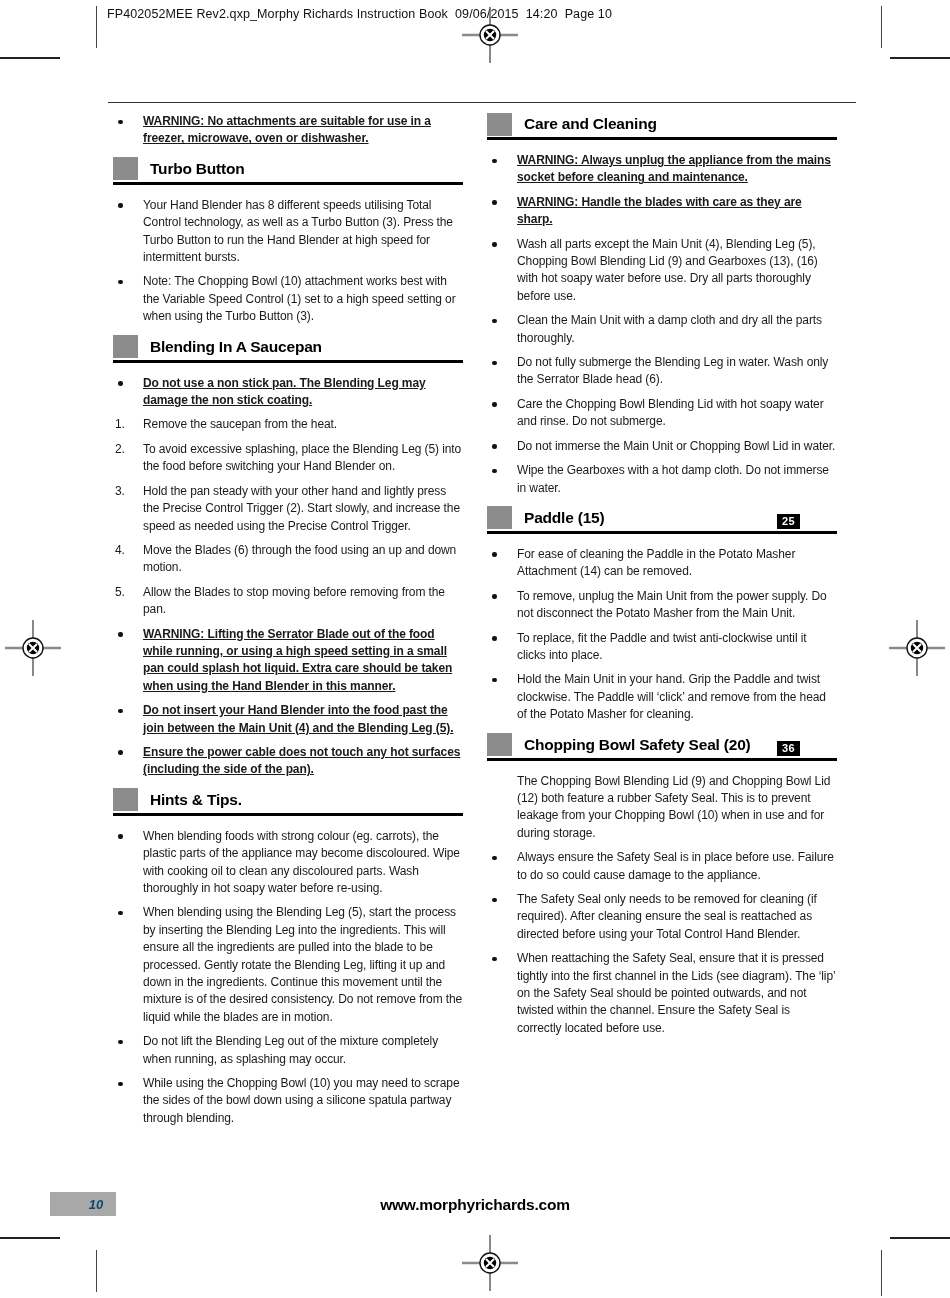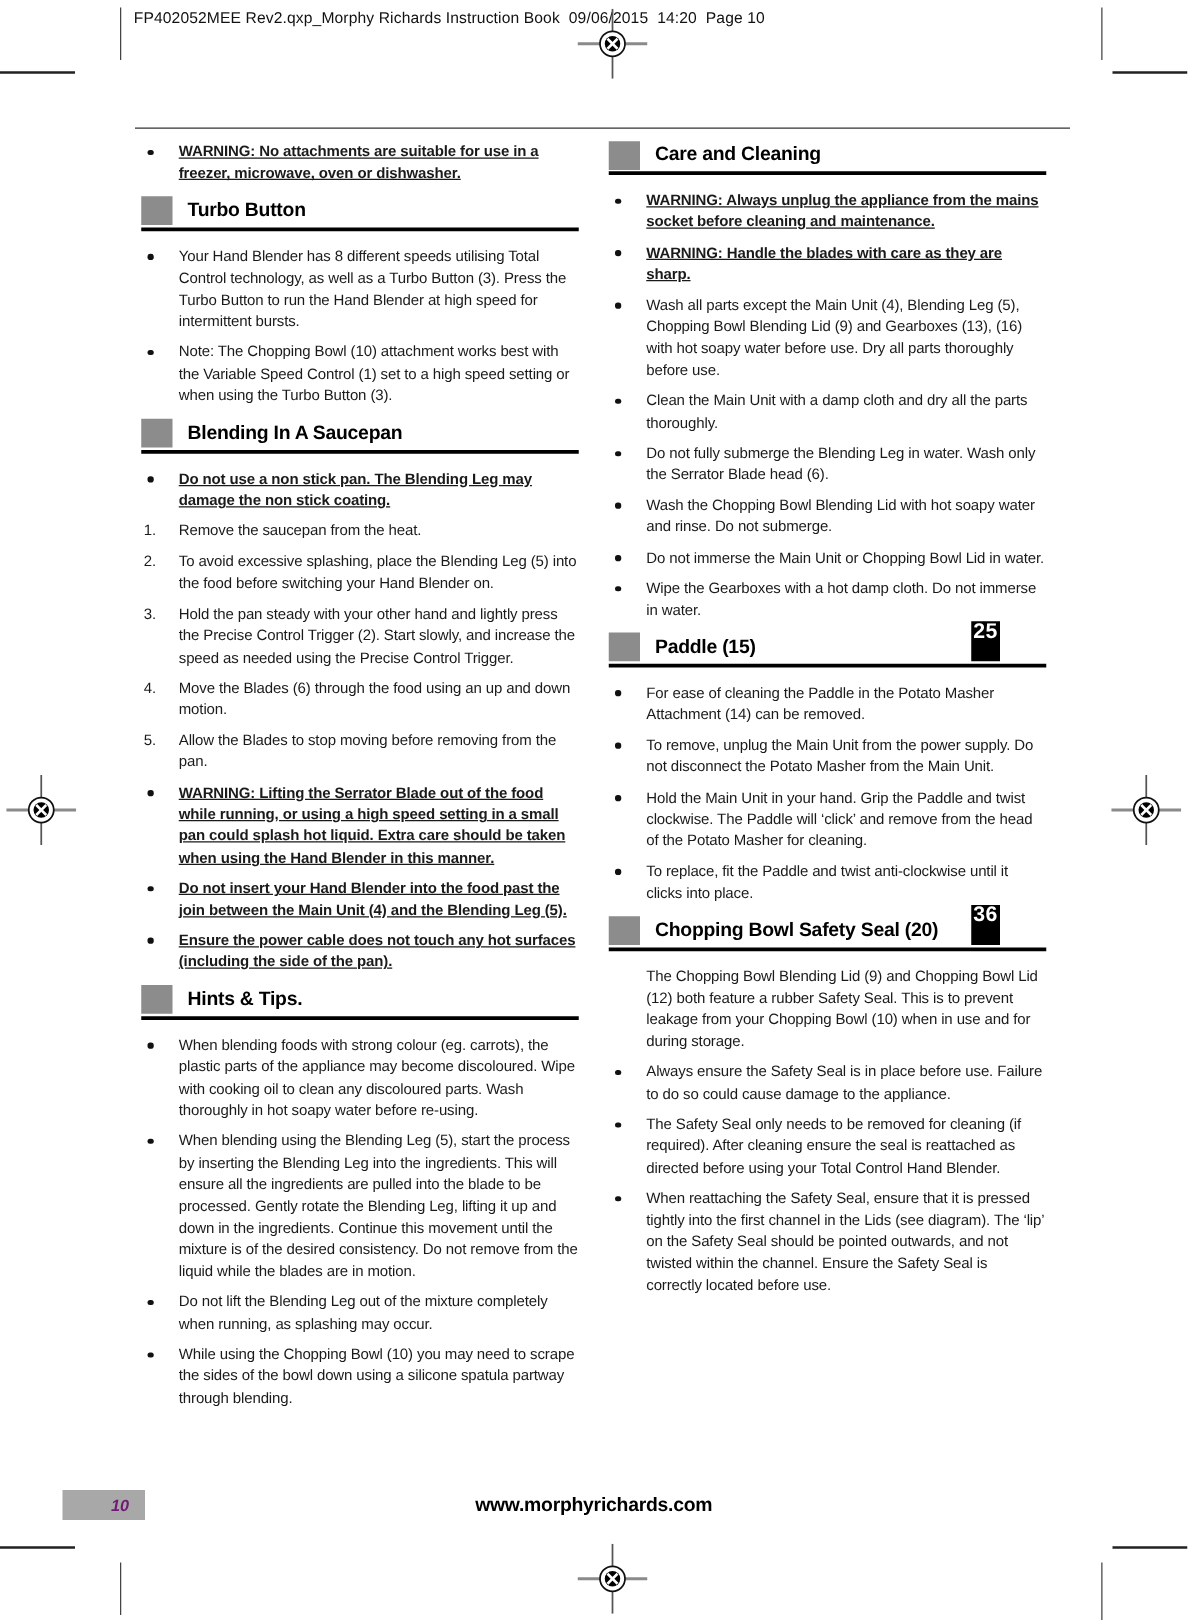--- a/index.html
+++ b/index.html
@@ -29,27 +29,27 @@
     background:#111;
   }
   .item .num{position:absolute;left:2px;top:0;}
   .heading{margin:9px 0 12px 0;position:relative;}
   .hrow{display:flex;align-items:center;height:24px;position:relative;}
   .hsq{width:25px;height:23px;background:#8c8c8c;flex:0 0 auto;}
   .htext{font-weight:bold;font-size:15.5px;letter-spacing:-0.2px;color:#000;padding-left:12px;}
   .hrule{height:3px;background:#000;margin-top:1px;}
   .badge{
     position:absolute;right:37px;bottom:1px;background:#000;color:#fff;
-    font-weight:bold;font-size:17px;line-height:15px;height:32px;min-width:23px;
+    font-weight:bold;font-size:11px;line-height:15px;height:15px;min-width:23px;
     text-align:center;letter-spacing:0.5px;
   }
   
   .page-num-box{
     position:absolute;left:50px;top:1192px;width:66px;height:24px;background:#a8a8a8;
-    color:#701a75;font-weight:bold;font-style:italic;font-size:13px;
+    color:#0c4a6e;font-weight:bold;font-style:italic;font-size:13px;
     display:flex;align-items:center;justify-content:center;padding-left:26px;box-sizing:border-box;
   }
   .website{
     position:absolute;left:0;top:1196px;width:950px;text-align:center;
     font-weight:bold;font-size:15.5px;color:#000;letter-spacing:-0.2px;
   }
 </style>
 </head>
 <body>
 
@@ -143,35 +143,35 @@
         <span class="hsq"></span>
         <span class="htext">Care and Cleaning</span>
       </div>
       <div class="hrule"></div>
     </div>
     <div class="item bold"><span class="dot"></span><span>WARNING: Always unplug the appliance from the mains socket before cleaning and maintenance.</span></div>
     <div class="item bold"><span class="dot"></span><span>WARNING: Handle the blades with care as they are sharp.</span></div>
     <div class="item"><span class="dot"></span><span>Wash all parts except the Main Unit (4), Blending Leg (5), Chopping Bowl Blending Lid (9) and Gearboxes (13), (16) with hot soapy water before use. Dry all parts thoroughly before use.</span></div>
     <div class="item"><span class="dot"></span><span>Clean the Main Unit with a damp cloth and dry all the parts thoroughly.</span></div>
     <div class="item"><span class="dot"></span><span>Do not fully submerge the Blending Leg in water. Wash only the Serrator Blade head (6).</span></div>
-    <div class="item"><span class="dot"></span><span>Wash the Chopping Bowl Blending Lid with hot soapy water and rinse. Do not submerge.</span></div>
+    <div class="item"><span class="dot"></span><span>Care the Chopping Bowl Blending Lid with hot soapy water and rinse. Do not submerge.</span></div>
     <div class="item"><span class="dot"></span><span>Do not immerse the Main Unit or Chopping Bowl Lid in water.</span></div>
     <div class="item"><span class="dot"></span><span>Wipe the Gearboxes with a hot damp cloth. Do not immerse in water.</span></div>
     <div class="heading">
       <div class="hrow">
         <span class="hsq"></span>
         <span class="htext">Paddle (15)</span>
         <span class="badge">25</span>
       </div>
       <div class="hrule"></div>
     </div>
     <div class="item"><span class="dot"></span><span>For ease of cleaning the Paddle in the Potato Masher Attachment (14) can be removed.</span></div>
     <div class="item"><span class="dot"></span><span>To remove, unplug the Main Unit from the power supply. Do not disconnect the Potato Masher from the Main Unit.</span></div>
+    <div class="item"><span class="dot"></span><span>To replace, fit the Paddle and twist anti-clockwise until it clicks into place.</span></div>
     <div class="item"><span class="dot"></span><span>Hold the Main Unit in your hand. Grip the Paddle and twist clockwise. The Paddle will ‘click’ and remove from the head of the Potato Masher for cleaning.</span></div>
-    <div class="item"><span class="dot"></span><span>To replace, fit the Paddle and twist anti-clockwise until it clicks into place.</span></div>
     <div class="heading">
       <div class="hrow">
         <span class="hsq"></span>
         <span class="htext">Chopping Bowl Safety Seal (20)</span>
         <span class="badge">36</span>
       </div>
       <div class="hrule"></div>
     </div>
     <div class="item"><span>The Chopping Bowl Blending Lid (9) and Chopping Bowl Lid (12) both feature a rubber Safety Seal. This is to prevent leakage from your Chopping Bowl (10) when in use and for during storage.</span></div>
     <div class="item"><span class="dot"></span><span>Always ensure the Safety Seal is in place before use. Failure to do so could cause damage to the appliance.</span></div>

